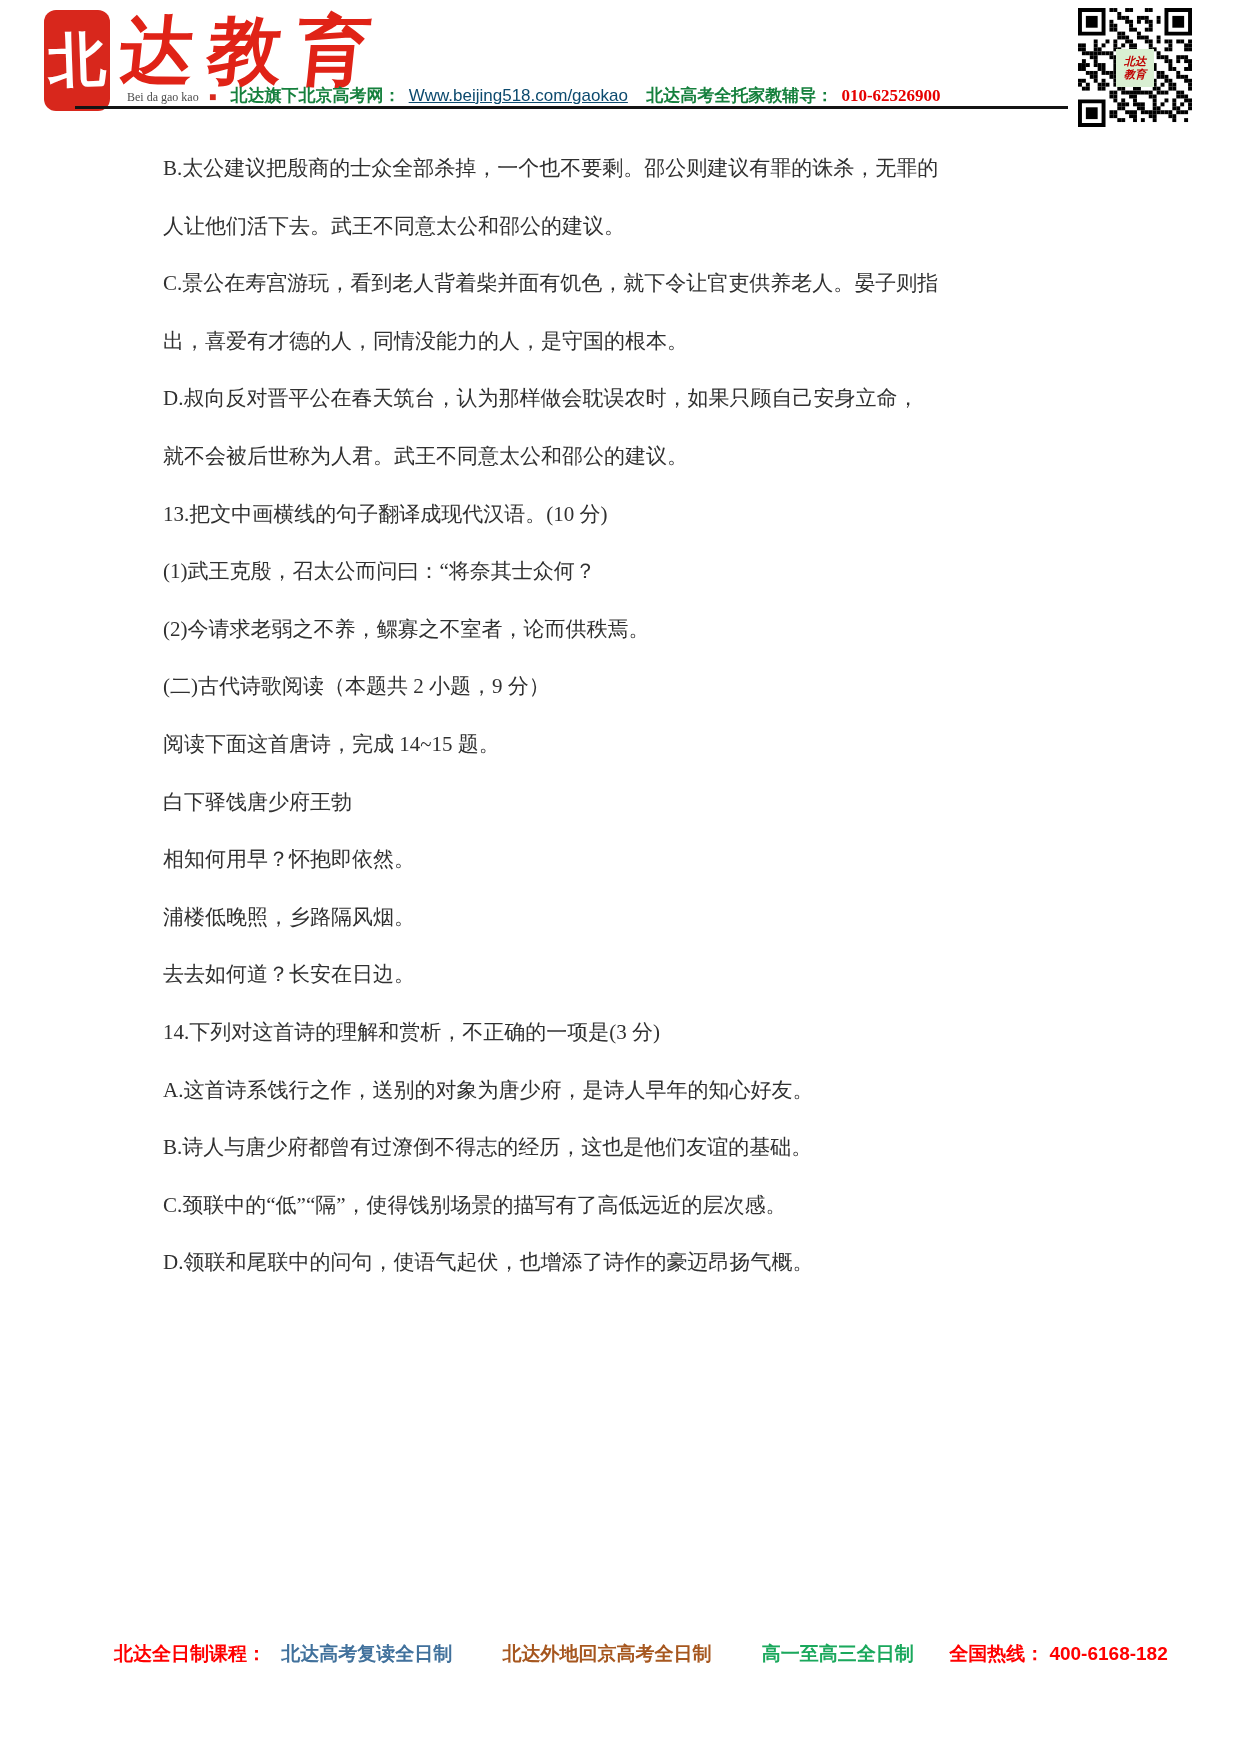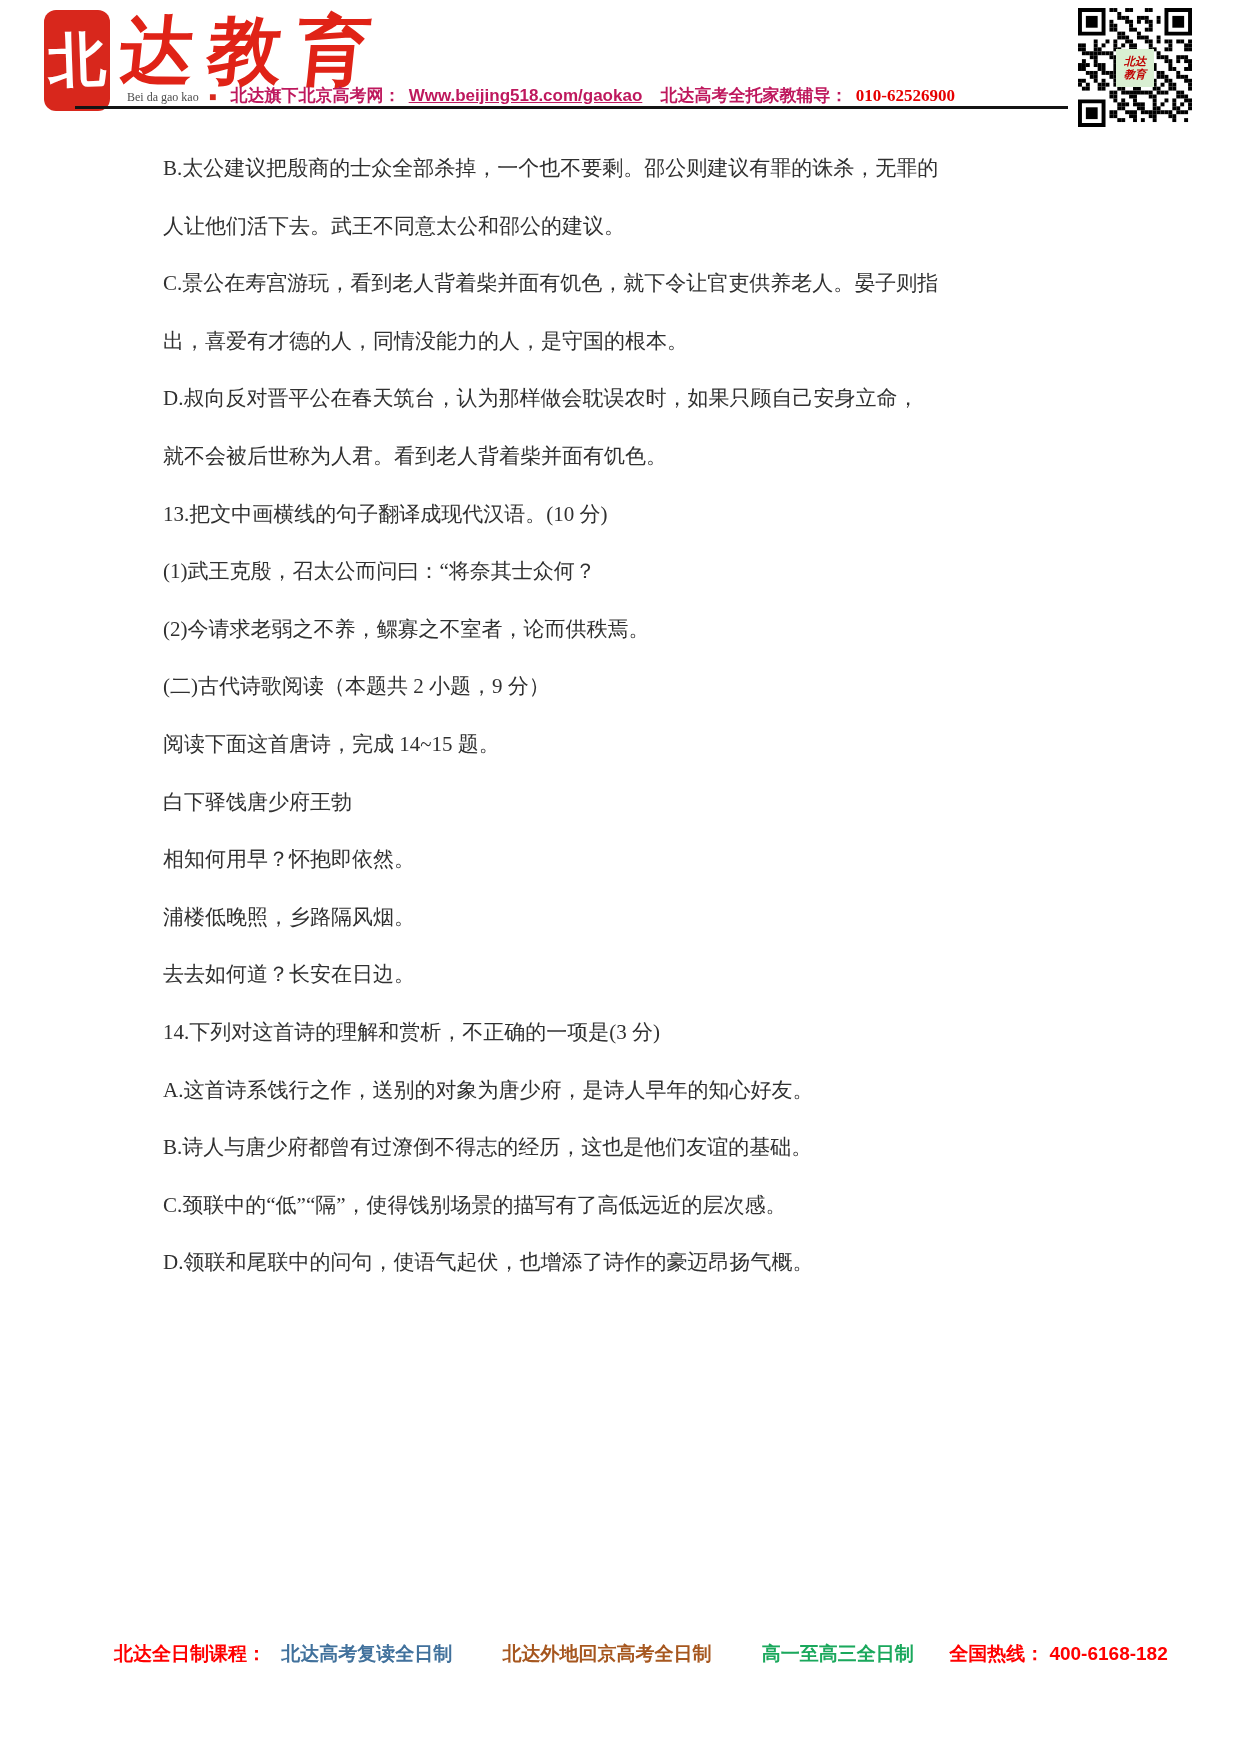--- a/index.html
+++ b/index.html
@@ -29,23 +29,23 @@
   }
   .tagline {
     position:absolute; left:127px; top:84px; white-space:nowrap;
     font-size:17px;
   }
   .pinyin {
     color:#4a4a4a; font-size:12px; font-family:"Liberation Serif", serif;
     margin-right:6px;
   }
   .bullet { color:#d8271c; font-size:12px; margin-right:10px; }
-  .tag-red { color:#be185d; font-weight:bold; font-family:"Liberation Sans", sans-serif;text-align:center; }
+  .tag-red { color:#15803d; font-weight:bold; font-family:"Liberation Sans", sans-serif;text-align:center; }
   .tag-link {
-    color:#be185d; text-decoration:underline; font-weight:bold;
+    color:#0c4a6e; text-decoration:underline; font-weight:normal;
     margin:0 14px 0 4px; font-family:"Liberation Sans", sans-serif; cursor:pointer;
   }
   .tag-phone { color:#e60000; font-weight:bold; margin-left:4px; font-family:Liberation Serif, serif; }
   .rule {
     position:absolute; left:75px; top:106px; width:993px; height:3px;
     background:#141414;
   }
 
   
   .qr { position:absolute; left:1078px; top:8px; width:114px; height:119px; }
@@ -423,21 +423,21 @@
       </div>
     </div>
   </div>
 
   <div class="doc">
     <p>B.太公建议把殷商的士众全部杀掉，一个也不要剩。邵公则建议有罪的诛杀，无罪的</p>
     <p>人让他们活下去。武王不同意太公和邵公的建议。</p>
     <p>C.景公在寿宫游玩，看到老人背着柴并面有饥色，就下令让官吏供养老人。晏子则指</p>
     <p>出，喜爱有才德的人，同情没能力的人，是守国的根本。</p>
     <p>D.叔向反对晋平公在春天筑台，认为那样做会耽误农时，如果只顾自己安身立命，</p>
-    <p>就不会被后世称为人君。看到老人背着柴并面有饥色。</p>
+    <p>就不会被后世称为人君。武王不同意太公和邵公的建议。</p>
     <p>13.把文中画横线的句子翻译成现代汉语。(10 分)</p>
     <p>(1)武王克殷，召太公而问曰：“将奈其士众何？</p>
     <p>(2)今请求老弱之不养，鳏寡之不室者，论而供秩焉。</p>
     <p>(二)古代诗歌阅读（本题共 2 小题，9 分）</p>
     <p>阅读下面这首唐诗，完成 14~15 题。</p>
     <p>白下驿饯唐少府王勃</p>
     <p>相知何用早？怀抱即依然。</p>
     <p>浦楼低晚照，乡路隔风烟。</p>
     <p>去去如何道？长安在日边。</p>
     <p>14.下列对这首诗的理解和赏析，不正确的一项是(3 分)</p>

